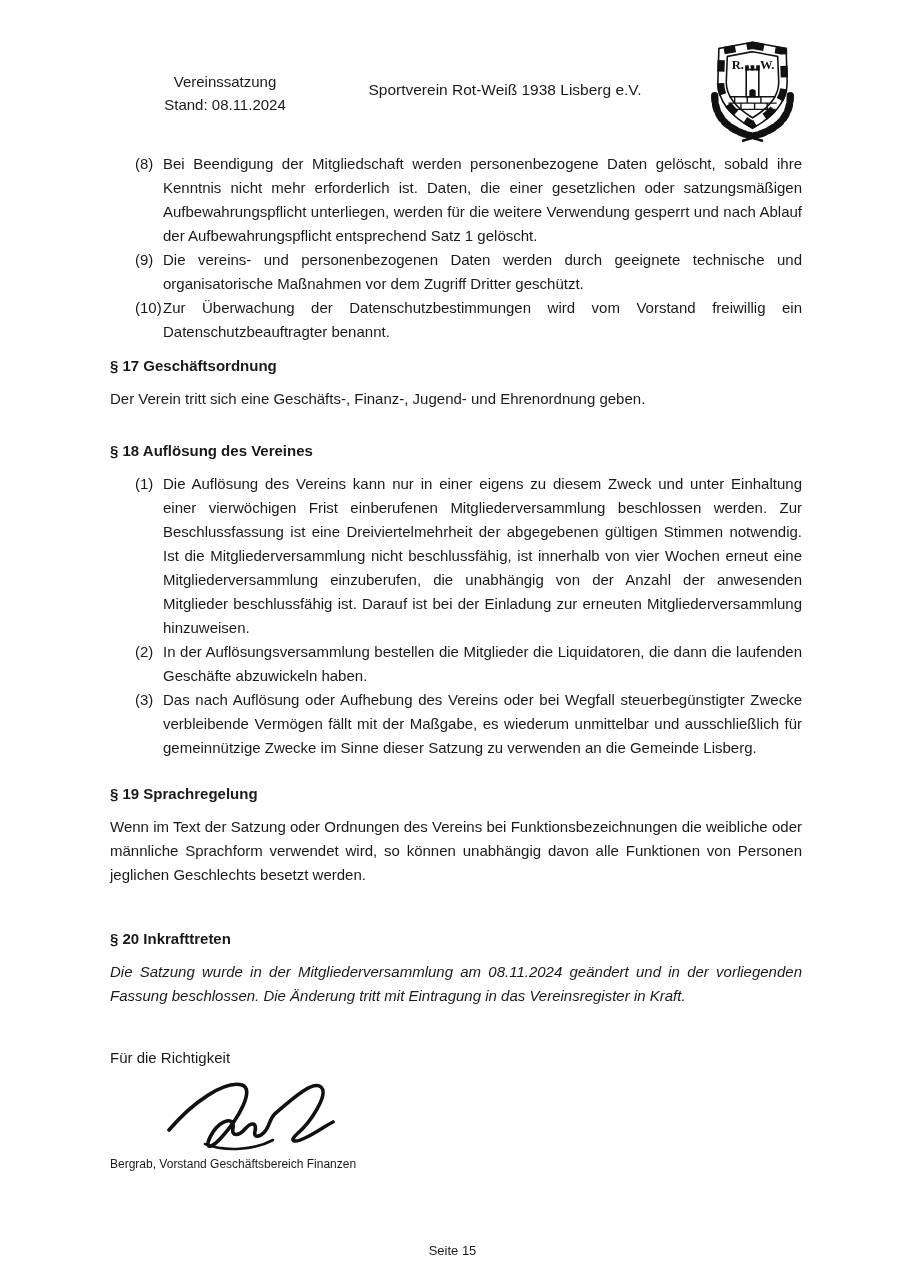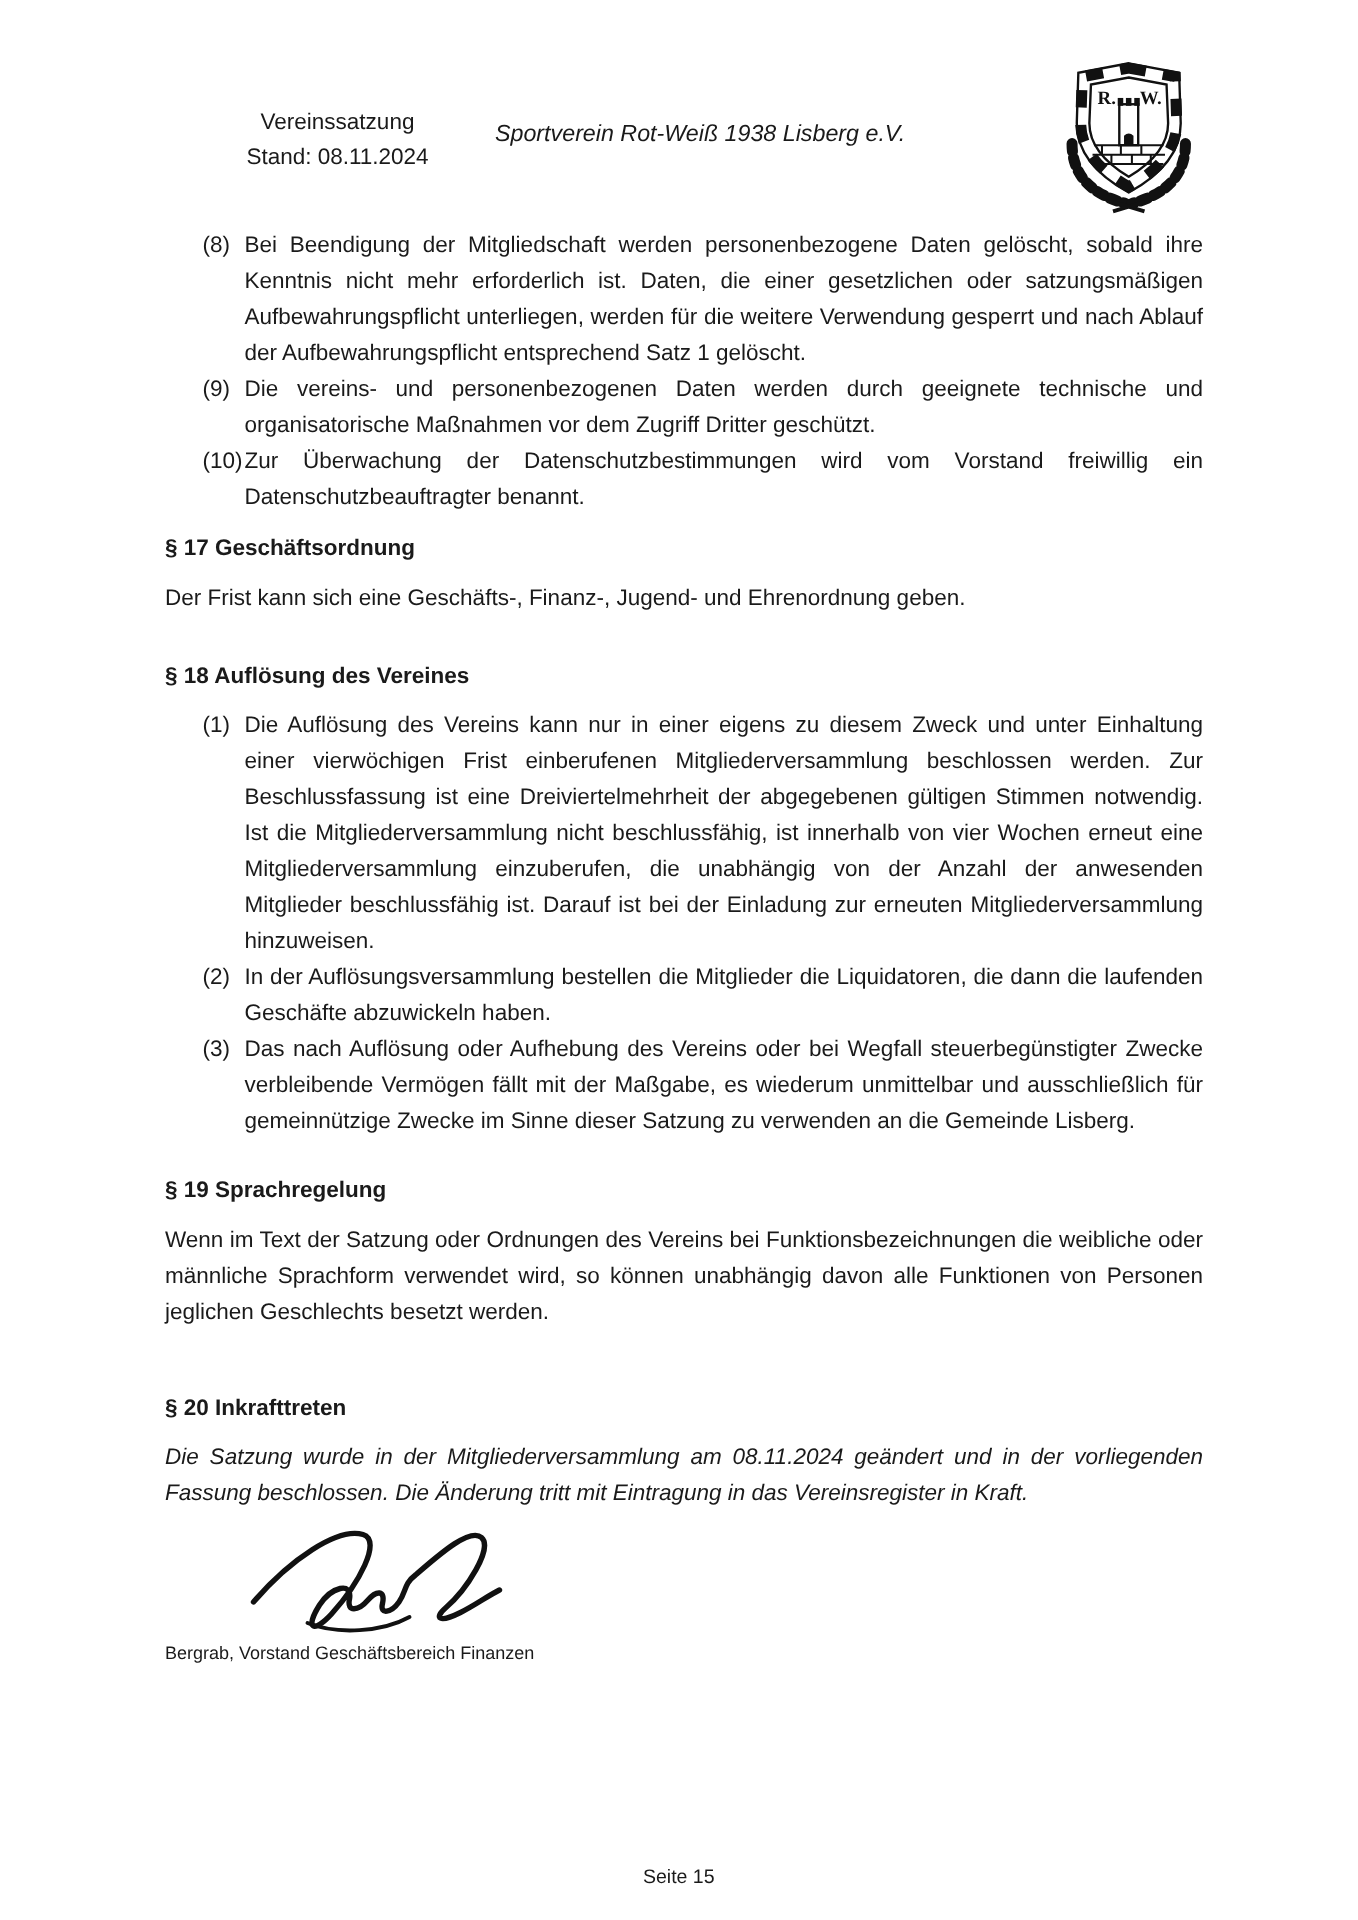--- a/index.html
+++ b/index.html
@@ -12,21 +12,21 @@
     overflow:hidden;
     margin:0 auto;
   }
   
   .hdr-left{
     position:absolute; left:140px; top:70px; width:170px;
     text-align:center; font-size:15px; line-height:23px;
   }
   .hdr-title{
     position:absolute; left:330px; top:80px; width:350px;
-    text-align:left; font-size:15.5px; line-height:20px;font-style:italic;
+    text-align:center; font-size:15.5px; line-height:20px;
   }
   .logo{position:absolute; left:700px; top:38px; width:105px; height:105px;}
   
   .content{position:absolute; left:110px; top:152px; width:692px;}
   .num-list{position:relative; padding-left:25px;}
   .num-item{position:relative; padding-left:28px; font-size:15px; line-height:24px;}
   .num-item .num{position:absolute; left:0; top:0; white-space:nowrap;}
   .num-item .txt{display:block; text-align:justify;}
   .sec-h{font-size:15px; font-weight:700; line-height:24px; margin:0;}
   .sec-p{font-size:15px; line-height:24px; margin:0; text-align:justify;}
@@ -96,21 +96,21 @@
         <span class="num">(9)</span>
         <span class="txt">Die vereins- und personenbezogenen Daten werden durch geeignete technische und organisatorische Maßnahmen vor dem Zugriff Dritter geschützt.</span>
       </div>
       <div class="num-item">
         <span class="num">(10)</span>
         <span class="txt">Zur Überwachung der Datenschutzbestimmungen wird vom Vorstand freiwillig ein Datenschutzbeauftragter benannt.</span>
       </div>
     </div>
 
     <h2 class="sec-h mt-h17">§ 17 Geschäftsordnung</h2>
-    <p class="sec-p noj mt-p17">Der Frist kann sich eine Geschäfts-, Finanz-, Jugend- und Ehrenordnung geben.</p>
+    <p class="sec-p noj mt-p17">Der Verein tritt sich eine Geschäfts-, Finanz-, Jugend- und Ehrenordnung geben.</p>
 
     <h2 class="sec-h mt-h18">§ 18 Auflösung des Vereines</h2>
     <div class="num-list mt-l18">
       <div class="num-item">
         <span class="num">(1)</span>
         <span class="txt">Die Auflösung des Vereins kann nur in einer eigens zu diesem Zweck und unter Einhaltung einer vierwöchigen Frist einberufenen Mitgliederversammlung beschlossen werden. Zur Beschlussfassung ist eine Dreiviertelmehrheit der abgegebenen gültigen Stimmen notwendig. Ist die Mitgliederversammlung nicht beschlussfähig, ist innerhalb von vier Wochen erneut eine Mitgliederversammlung einzuberufen, die unabhängig von der Anzahl der anwesenden Mitglieder beschlussfähig ist. Darauf ist bei der Einladung zur erneuten Mitgliederversammlung hinzuweisen.</span>
       </div>
       <div class="num-item">
         <span class="num">(2)</span>
         <span class="txt">In der Auflösungsversammlung bestellen die Mitglieder die Liquidatoren, die dann die laufenden Geschäfte abzuwickeln haben.</span>
@@ -120,20 +120,21 @@
         <span class="txt">Das nach Auflösung oder Aufhebung des Vereins oder bei Wegfall steuerbegünstigter Zwecke verbleibende Vermögen fällt mit der Maßgabe, es wiederum unmittelbar und ausschließlich für gemeinnützige Zwecke im Sinne dieser Satzung zu verwenden an die Gemeinde Lisberg.</span>
       </div>
     </div>
 
     <h2 class="sec-h mt-h19">§ 19 Sprachregelung</h2>
     <p class="sec-p mt-p19">Wenn im Text der Satzung oder Ordnungen des Vereins bei Funktionsbezeichnungen die weibliche oder männliche Sprachform verwendet wird, so können unabhängig davon alle Funktionen von Personen jeglichen Geschlechts besetzt werden.</p>
 
     <h2 class="sec-h mt-h20">§ 20 Inkrafttreten</h2>
     <p class="sec-p mt-p20">Die Satzung wurde in der Mitgliederversammlung am 08.11.2024 geändert und in der vorliegenden Fassung beschlossen. Die Änderung tritt mit Eintragung in das Vereinsregister in Kraft.</p>
 
+    <p class="sec-p noj mt-sig">Für die Richtigkeit</p>
 
     <svg class="sig-img" width="185" height="82" viewBox="0 0 185 82">
       <path d="M4 56 C 28 28, 60 6, 77 11 C 90 15, 74 44, 56 64 C 44 77, 38 74, 48 58 C 56 46, 70 42, 68 54 C 66 63, 74 62, 80 55 C 86 48, 92 48, 90 57 C 88 65, 96 63, 101 56 C 106 49, 104 44, 112 38 C 126 26, 148 6, 156 13 C 164 20, 146 48, 132 60 C 124 67, 128 70, 142 63 C 152 58, 160 52, 168 48" fill="none" stroke="#111" stroke-width="3.6" stroke-linecap="round" stroke-linejoin="round"></path>
       <path d="M40 70 C 60 78, 90 76, 108 66" fill="none" stroke="#111" stroke-width="2.6" stroke-linecap="round"></path>
     </svg>
 
     <p class="sig-name">Bergrab, Vorstand Geschäftsbereich Finanzen</p>
 
   </div>
 

